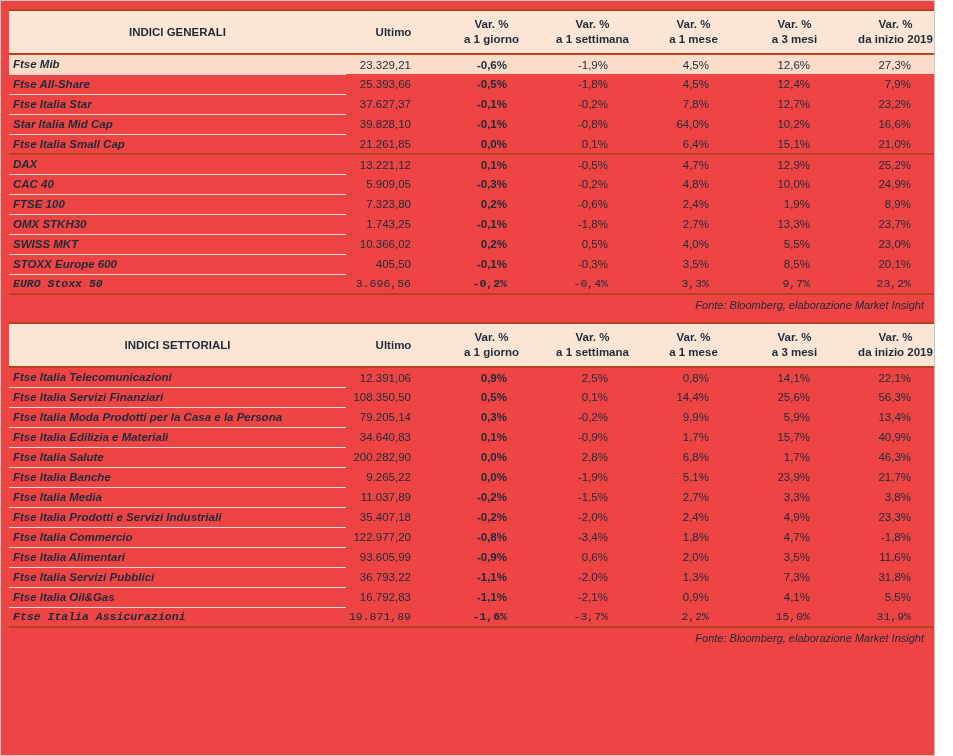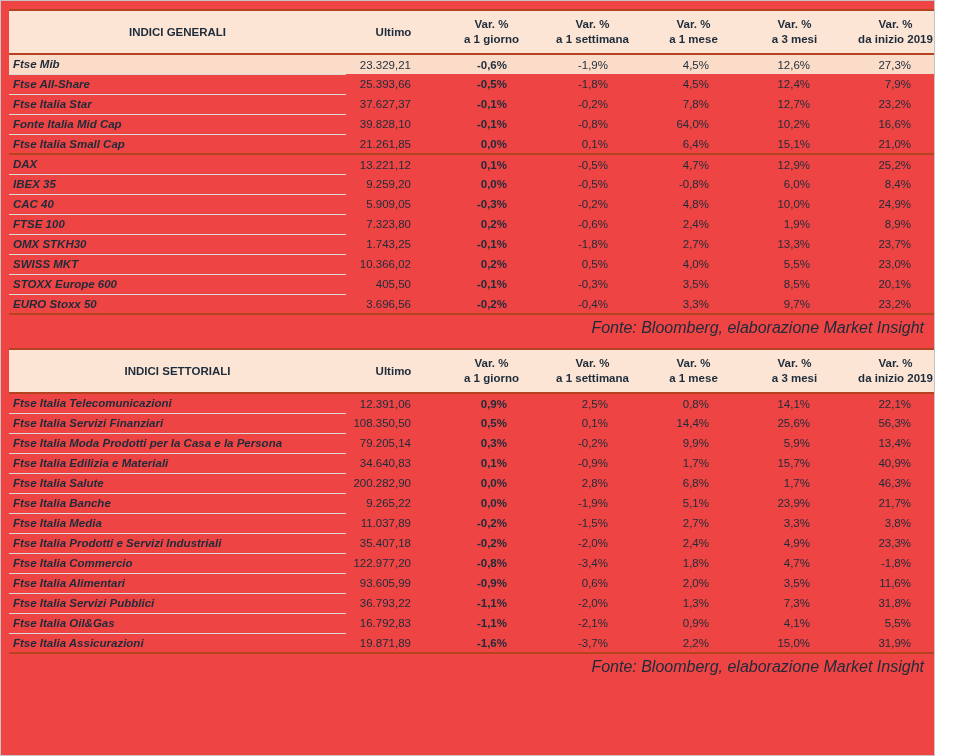--- a/index.html
+++ b/index.html
@@ -48,25 +48,25 @@
     padding-left: 4px;
     border-bottom: 1px solid var(--row-line, #d9d9d9);
     white-space: nowrap;
     overflow: hidden;
   }
   td.val { text-align: right; padding-right: 35px; }
   td.ultimo { padding-right: 30px; }
   td.d1 { font-weight: bold; }
   tr.hl td { background: var(--highlight-bg, #fbdcc8); margin-top: 44px; }
   tr.rule-after td { border-bottom: 2px solid var(--accent, #b5431f); }
-  tbody tr:last-child td { border-bottom: 2px solid var(--accent, #b5431f); }
+  tbody tr:last-child td { border-bottom: 2px solid var(--accent, #b5431f); font-family: Liberation Mono, monospace; }
   .fonte {
     text-align: right;
     font-style: italic;
-    font-size: 16px;
+    font-size: 11px;
     padding: 4px 2px 5px;
     color: var(--text, #1d2b3a);
   }
   .gap { height: 6px; }
 </style>
 </head>
 <body>
 
 <div class="page">
 
@@ -130,21 +130,21 @@
         <tr>
           <td class="name">Ftse Italia Star</td>
           <td class="val ultimo">37.627,37</td>
           <td class="val d1">-0,1%</td>
           <td class="val">-0,2%</td>
           <td class="val">7,8%</td>
           <td class="val">12,7%</td>
           <td class="val">23,2%</td>
         </tr>
         <tr>
-          <td class="name">Fonte Italia Mid Cap</td>
+          <td class="name">Star Italia Mid Cap</td>
           <td class="val ultimo">39.828,10</td>
           <td class="val d1">-0,1%</td>
           <td class="val">-0,8%</td>
           <td class="val">64,0%</td>
           <td class="val">10,2%</td>
           <td class="val">16,6%</td>
         </tr>
         <tr class="rule-after">
           <td class="name">Ftse Italia Small Cap</td>
           <td class="val ultimo">21.261,85</td>
@@ -157,29 +157,20 @@
         <tr>
           <td class="name">DAX</td>
           <td class="val ultimo">13.221,12</td>
           <td class="val d1">0,1%</td>
           <td class="val">-0,5%</td>
           <td class="val">4,7%</td>
           <td class="val">12,9%</td>
           <td class="val">25,2%</td>
         </tr>
         <tr>
-          <td class="name">IBEX 35</td>
-          <td class="val ultimo">9.259,20</td>
-          <td class="val d1">0,0%</td>
-          <td class="val">-0,5%</td>
-          <td class="val">-0,8%</td>
-          <td class="val">6,0%</td>
-          <td class="val">8,4%</td>
-        </tr>
-        <tr>
           <td class="name">CAC 40</td>
           <td class="val ultimo">5.909,05</td>
           <td class="val d1">-0,3%</td>
           <td class="val">-0,2%</td>
           <td class="val">4,8%</td>
           <td class="val">10,0%</td>
           <td class="val">24,9%</td>
         </tr>
         <tr>
           <td class="name">FTSE 100</td>

